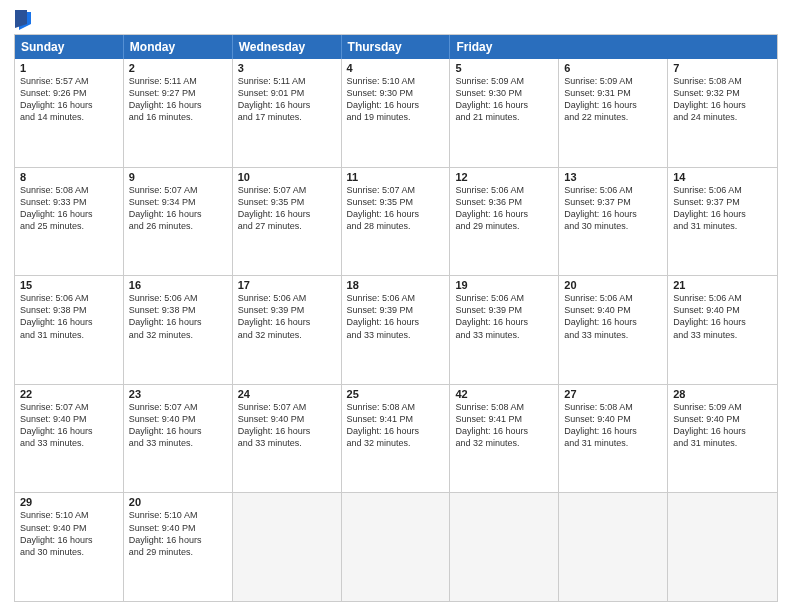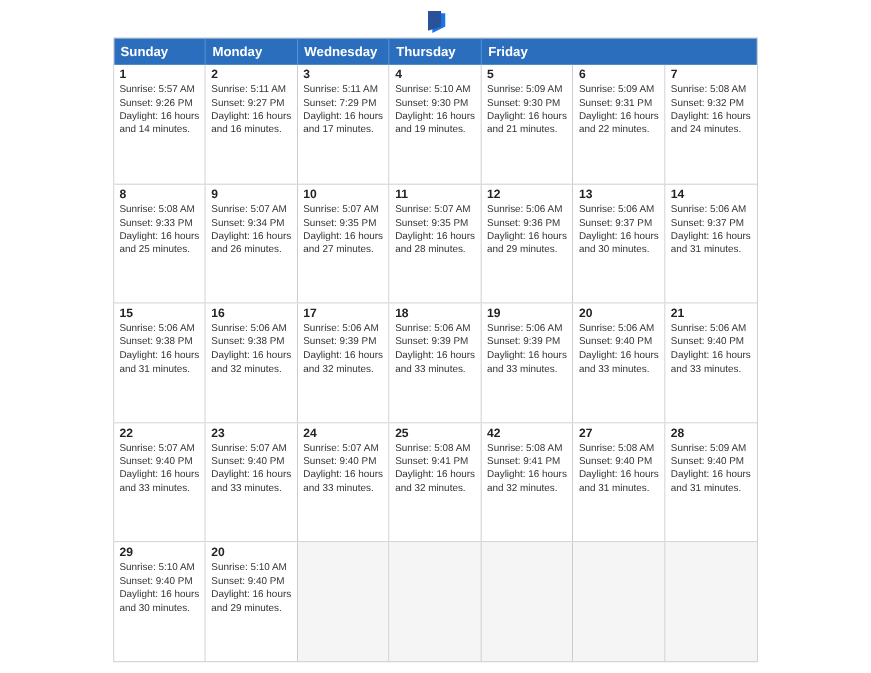--- a/index.html
+++ b/index.html
@@ -9,21 +9,20 @@
       width: 792px;
       height: 612px;
       overflow: hidden;
     }
     .page {
       width: 792px;
       height: 612px;
       padding: 10px 14px 10px 14px;
       display: flex;
       flex-direction: column;
-      align-items: center;
     }
     .header {
       display: flex;
       justify-content: space-between;
       align-items: flex-start;
       margin-bottom: 8px;
     }
     .logo {
       display: flex;
       flex-direction: column;
@@ -151,21 +150,21 @@
           <div class="cal-cell">
             <div class="day-num">2</div>
             <div class="cell-line">Sunrise: 5:11 AM</div>
             <div class="cell-line">Sunset: 9:27 PM</div>
             <div class="cell-line">Daylight: 16 hours</div>
             <div class="cell-line">and 16 minutes.</div>
           </div>
           <div class="cal-cell">
             <div class="day-num">3</div>
             <div class="cell-line">Sunrise: 5:11 AM</div>
-            <div class="cell-line">Sunset: 7:29 PM</div>
+            <div class="cell-line">Sunset: 9:01 PM</div>
             <div class="cell-line">Daylight: 16 hours</div>
             <div class="cell-line">and 17 minutes.</div>
           </div>
           <div class="cal-cell">
             <div class="day-num">4</div>
             <div class="cell-line">Sunrise: 5:10 AM</div>
             <div class="cell-line">Sunset: 9:30 PM</div>
             <div class="cell-line">Daylight: 16 hours</div>
             <div class="cell-line">and 19 minutes.</div>
           </div>

